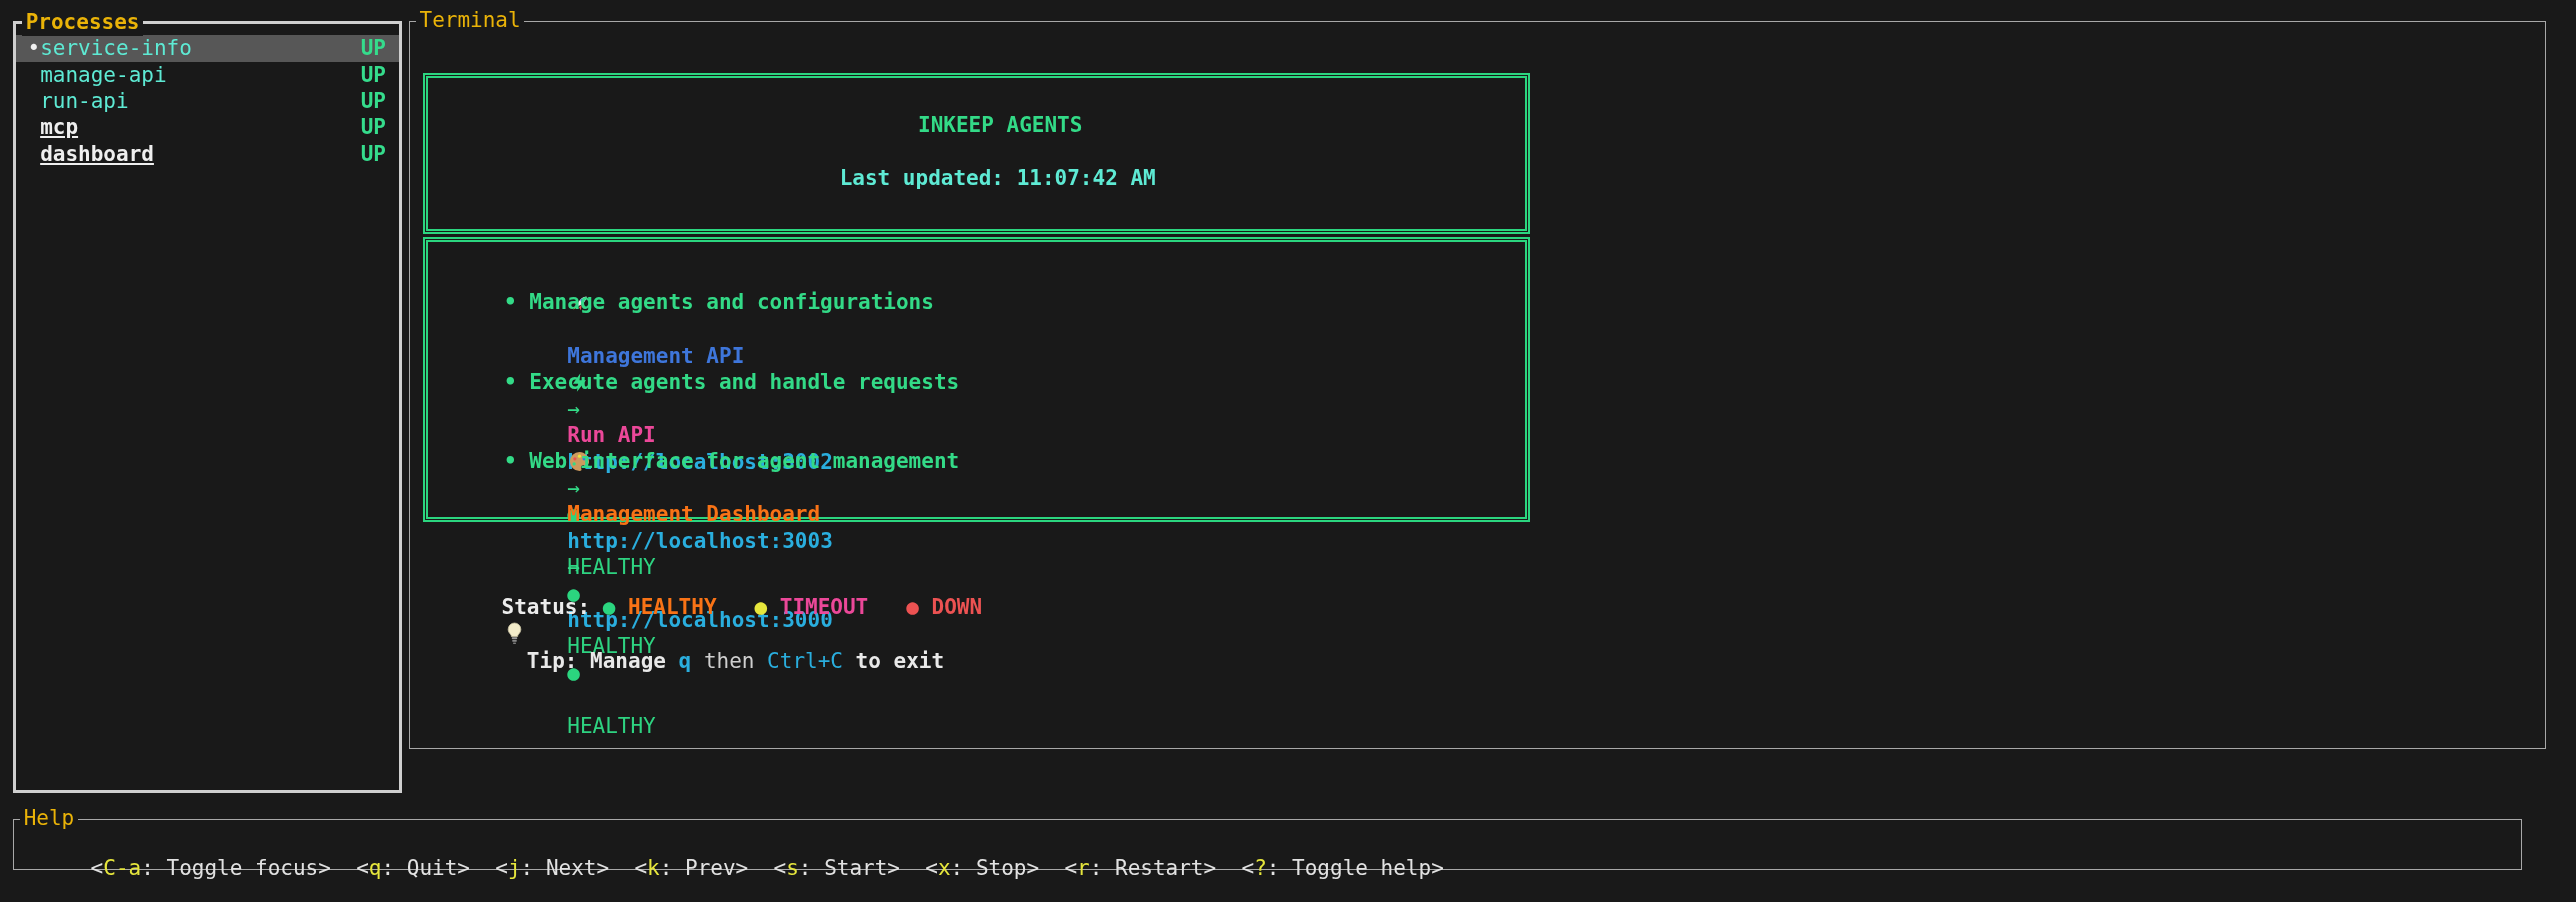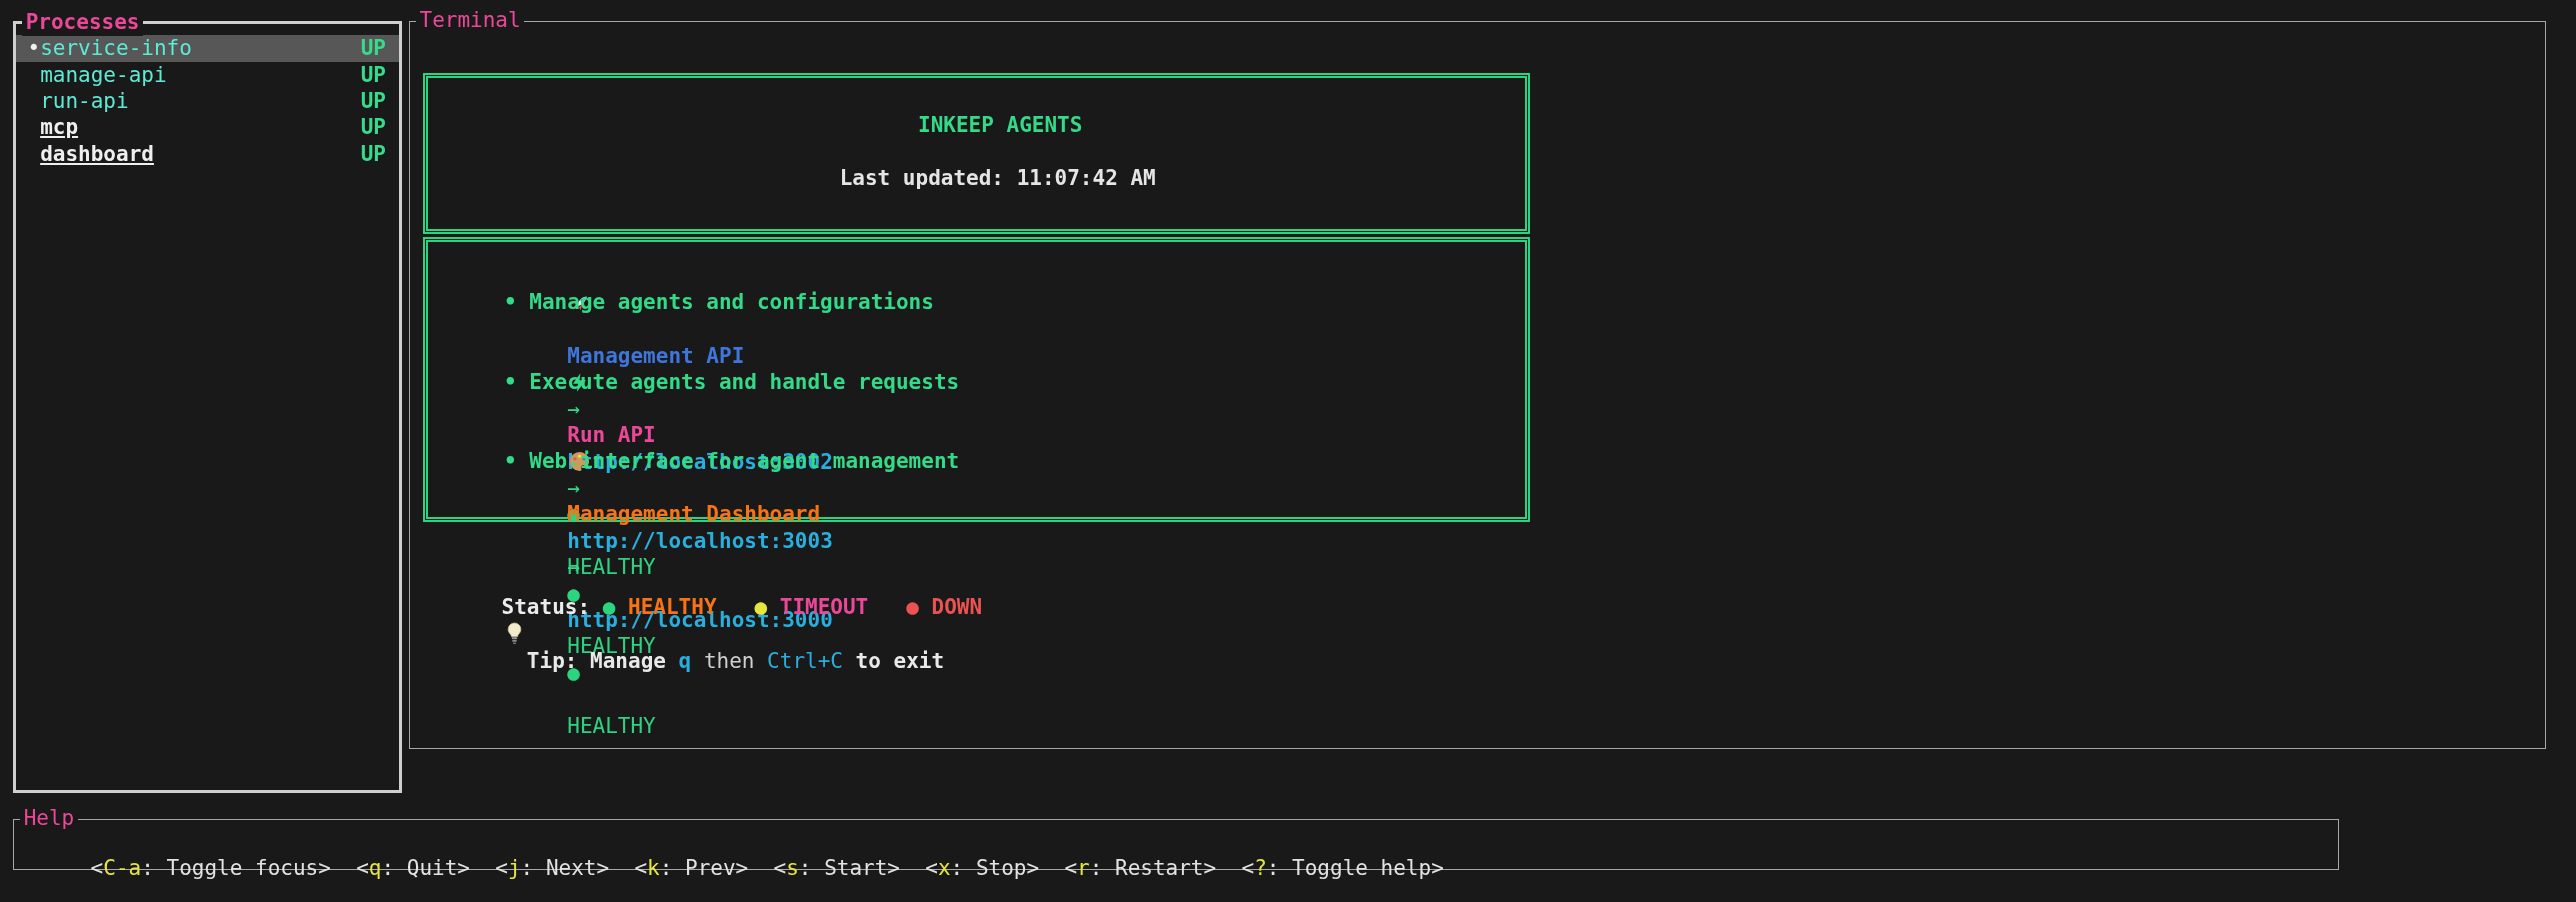--- a/index.html
+++ b/index.html
@@ -5,21 +5,21 @@
   * { margin:0; padding:0; box-sizing:border-box; }
   html,body { width:2576px; height:903px; background:#191919; overflow:hidden; }
   body {
     font-family:"DejaVu Sans Mono","Liberation Mono",monospace;
     font-size:21px; line-height:26.4px; color:#e6e6e6;
     position:relative;
   }
   .panel { position:absolute; background:#191919; }
   .panel-title {
     position:absolute; top:-16px; left:5.7px; background:#191919;
-    padding:0 3.8px; color:#ec4899; line-height:28px; white-space:pre;
+    padding:0 3.8px; color:#eab308; line-height:28px; white-space:pre;
   }
   .bold { font-weight:bold; }
 
   
   #processes {
     left:13.2px; top:21px; width:389px; height:772px;
     border:3.8px solid #cfcfcf;
   }
   #process-list { padding-top:11.3px; }
   .proc-row {
@@ -37,21 +37,21 @@
   #terminal {
     left:409px; top:21px; width:2137px; height:728px;
     border:1.9px solid #a8a8a8;
   }
   .greenbox {
     position:absolute; left:13.2px; width:1107px;
     border:5.7px double #2bd57f; background:#191919;
   }
   #header-box { top:51px; height:161px; text-align:center; }
   #header-box .hb-title   { margin-top:34px; color:#33da87; font-weight:bold;padding-left:47px; }
-  #header-box .hb-updated { margin-top:26.4px; color:#e5e5e5; font-weight:bold;padding-left:42px; }
+  #header-box .hb-updated { margin-top:26.4px; color:#5eead4; font-weight:bold;padding-left:42px; }
   #services-box { top:215px; height:285px; padding-top:21px; }
 
   .svc { margin-bottom:26.4px; }
   .svc-line { padding-left:3ch; white-space:pre; height:26.4px; }
   .svc-desc { padding-left:6ch; white-space:pre; height:26.4px;
               color:#33da87; font-weight:bold; }
   .icon-slot { display:inline-block; width:2ch; text-align:center; vertical-align:middle; }
   .icon-slot svg { vertical-align:-4.7px; }
   .sp1 { display:inline-block; width:1ch; }
   .sp2 { display:inline-block; width:2ch; }
@@ -79,21 +79,21 @@
   #tip-line {
     position:absolute; left:41px; top:572px; height:26.4px; white-space:pre;
   }
   .tip-bold  { color:#e9e9e9; font-weight:bold; }
   .tip-plain { color:#cfcfcf; }
   .tip-key   { color:#2aaede; font-weight:bold; }
   .tip-combo { color:#2aaede; }
 
   
   #helpbar {
-    left:13.2px; top:819px; width:2326px; height:51px;
+    left:13.2px; top:819px; width:2509px; height:51px;
     border:1.9px solid #a8a8a8;
   }
   #help-items { padding:8.5px 0 0 13.2px; white-space:pre; color:#e2e2e2; }
   .help-item { margin-left:2ch;text-align:right; }
   .help-item:first-child { margin-left:1ch; }
   .hk { color:#e6e63c; }
 </style>
 </head>
 <body>
 

